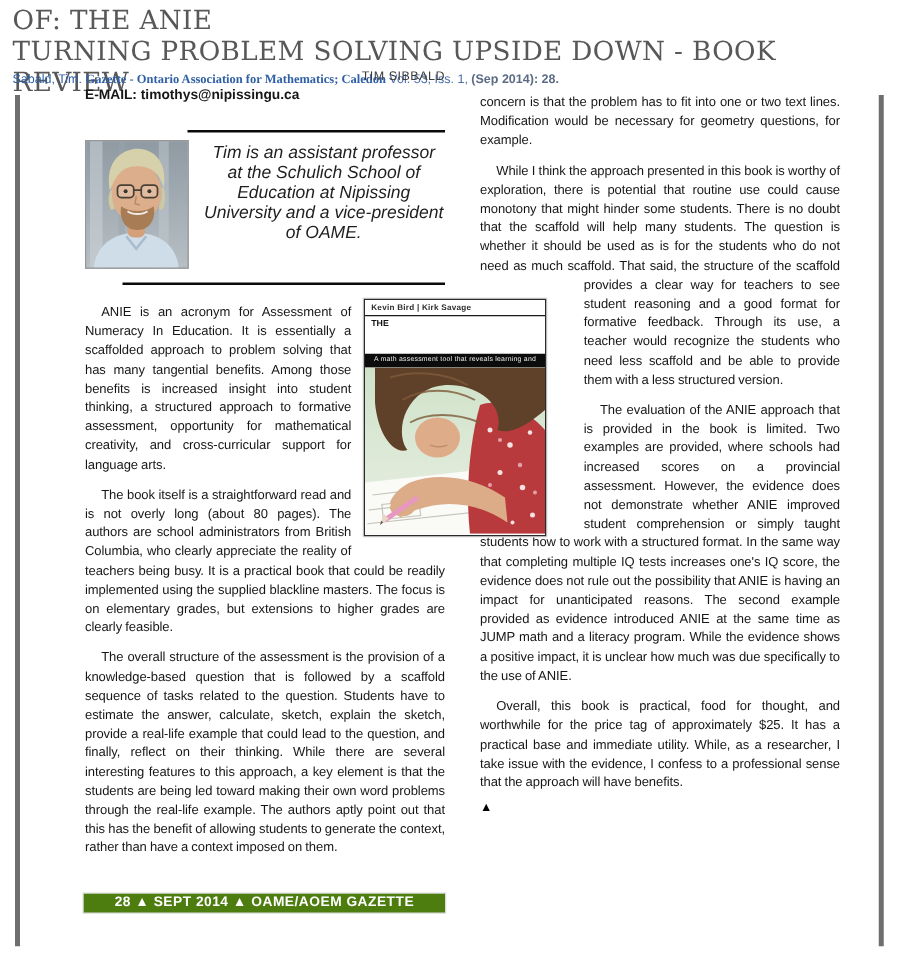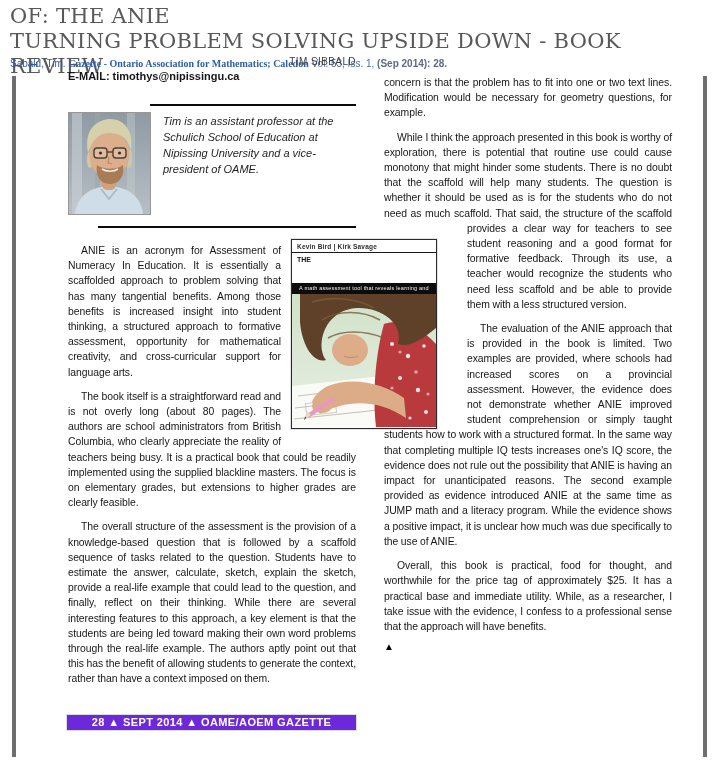--- a/index.html
+++ b/index.html
@@ -34,21 +34,21 @@
   .rule { position:absolute; height:2px; background:#0a0a0a; }
   .rule-top    { left:150px; top:104px; width:206px; }
   .rule-bottom { left:98px;  top:226px; width:258px; }
 
   .author-photo {
     position:absolute; left:68px; top:112px; width:83px; height:103px;
     border:1px solid #979797; background:#a7b0b6;
   }
   .author-bio {
     position:absolute; left:163px; top:113px; width:192px;
-    font-style:italic; font-size:11px; line-height:16px; color:#1f1f1f;
+    font-style:italic; font-size:14px; line-height:16px; color:#1f1f1f;text-align:center;
   }
 
   .col {
     position:absolute; width:288px; font-size:10.4px; line-height:15.2px;
     text-align:justify; color:#161616; letter-spacing:-0.05px; word-spacing:-0.3px;
   }
   .col-left  { left:68px;  top:243px; }
   .col-right { left:384px; top:75px;  }
   .para { margin:0 0 9px 0; text-indent:13px; }
   .spacer-left-col  { float:right; width:69px; height:196px; margin-left:6px; }
@@ -73,21 +73,21 @@
     letter-spacing:2px; font-family:"Liberation Sans", sans-serif;
   }
   .cover-tagline {
     height:11px; background:#0c0c0c; color:#f2f2f2; font-size:5.5px;
     line-height:11px; text-align:center; letter-spacing:0.2px;
   }
   .cover-photo { display:block; width:144px; height:133px; }
 
   .footer-bar {
     position:absolute; left:67px; top:715px; width:289px; height:15px;
-    background:#6d28d9; color:#ffffff; font-size:11px; font-weight:bold;
+    background:#4d7c0f; color:#ffffff; font-size:11px; font-weight:bold;
     text-align:center; line-height:15px; letter-spacing:0.4px;
     box-shadow:0 0 0 1px #dcdcdc;
   }
 </style>
 </head>
 <body>
 
 <div class="page">
 
   <div class="edge-bar edge-left"></div>

